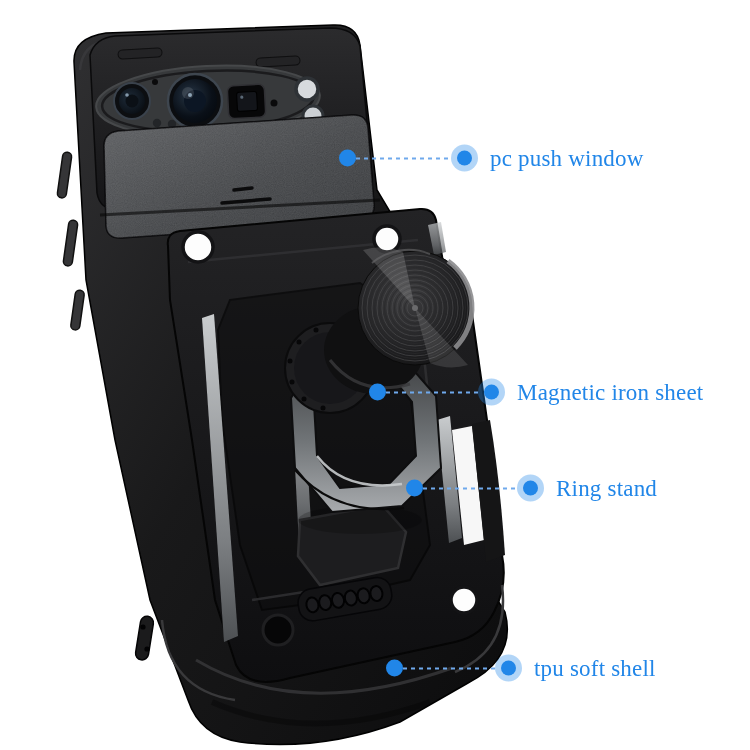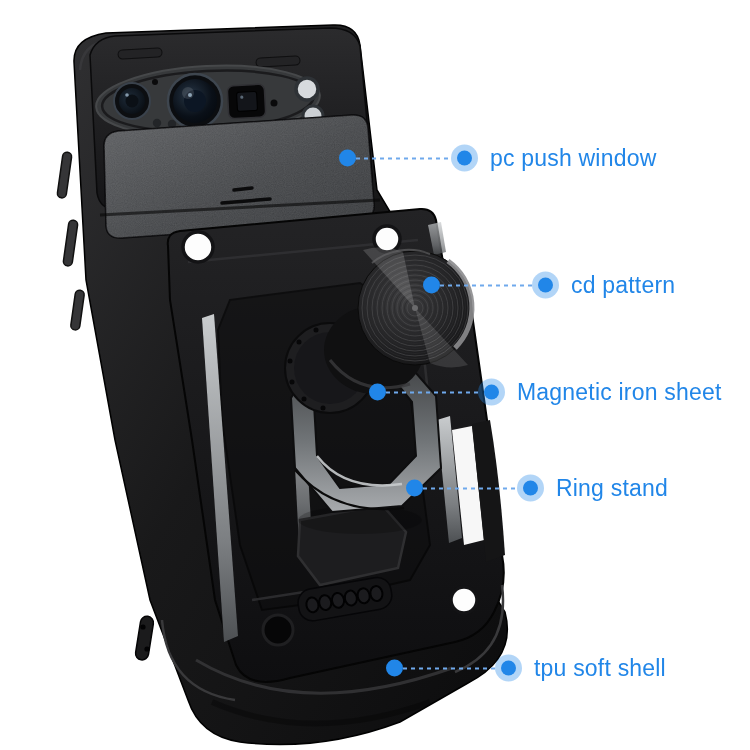--- a/index.html
+++ b/index.html
@@ -3,21 +3,21 @@
 <meta charset="utf-8">
 <style>
   :root{
     --blue:#2186e8;
     --halo:rgba(33,134,232,.35);
     --line:#6fa9ec;
   }
   html,body{margin:0;padding:0;background:#fff;}
   .stage{
     position:relative;width:750px;height:750px;background:#ffffff;
-    overflow:hidden;font-family:Liberation Sans, sans-serif;
+    overflow:hidden;font-family:Liberation Serif, serif;
   }
   .stage > svg{position:absolute;left:0;top:0;}
   .callout{position:absolute;display:flex;align-items:center;pointer-events:none;}
   .adot{width:17px;height:17px;border-radius:50%;background:var(--blue);flex:none;}
   .dash{height:2px;flex:none;background:repeating-linear-gradient(90deg,var(--line) 0 4px,transparent 4px 8px);}
   .halo{width:27px;height:27px;border-radius:50%;background:var(--halo);
         display:flex;align-items:center;justify-content:center;flex:none;}
   .core{width:15px;height:15px;border-radius:50%;background:var(--blue);}
   .lbl{margin-left:12px;font-size:23px;line-height:1;color:var(--blue);white-space:nowrap;letter-spacing:.2px;}
   .c1{left:339px;top:158px;transform:translateY(-50%);} .c1 .dash{width:95px;}
@@ -258,28 +258,20 @@
 
   <div class="callout c1">
     <span class="adot"></span>
     <span class="dash"></span>
     <span class="halo">
         <span class="core"></span>
       </span>
     <span class="lbl">pc push window</span>
   </div>
 
-  <div class="callout c2">
-    <span class="adot"></span>
-    <span class="dash"></span>
-    <span class="halo">
-        <span class="core"></span>
-      </span>
-    <span class="lbl">cd pattern</span>
-  </div>
 
   <div class="callout c3">
     <span class="adot"></span>
     <span class="dash"></span>
     <span class="halo">
         <span class="core"></span>
       </span>
     <span class="lbl">Magnetic iron sheet</span>
   </div>
 

